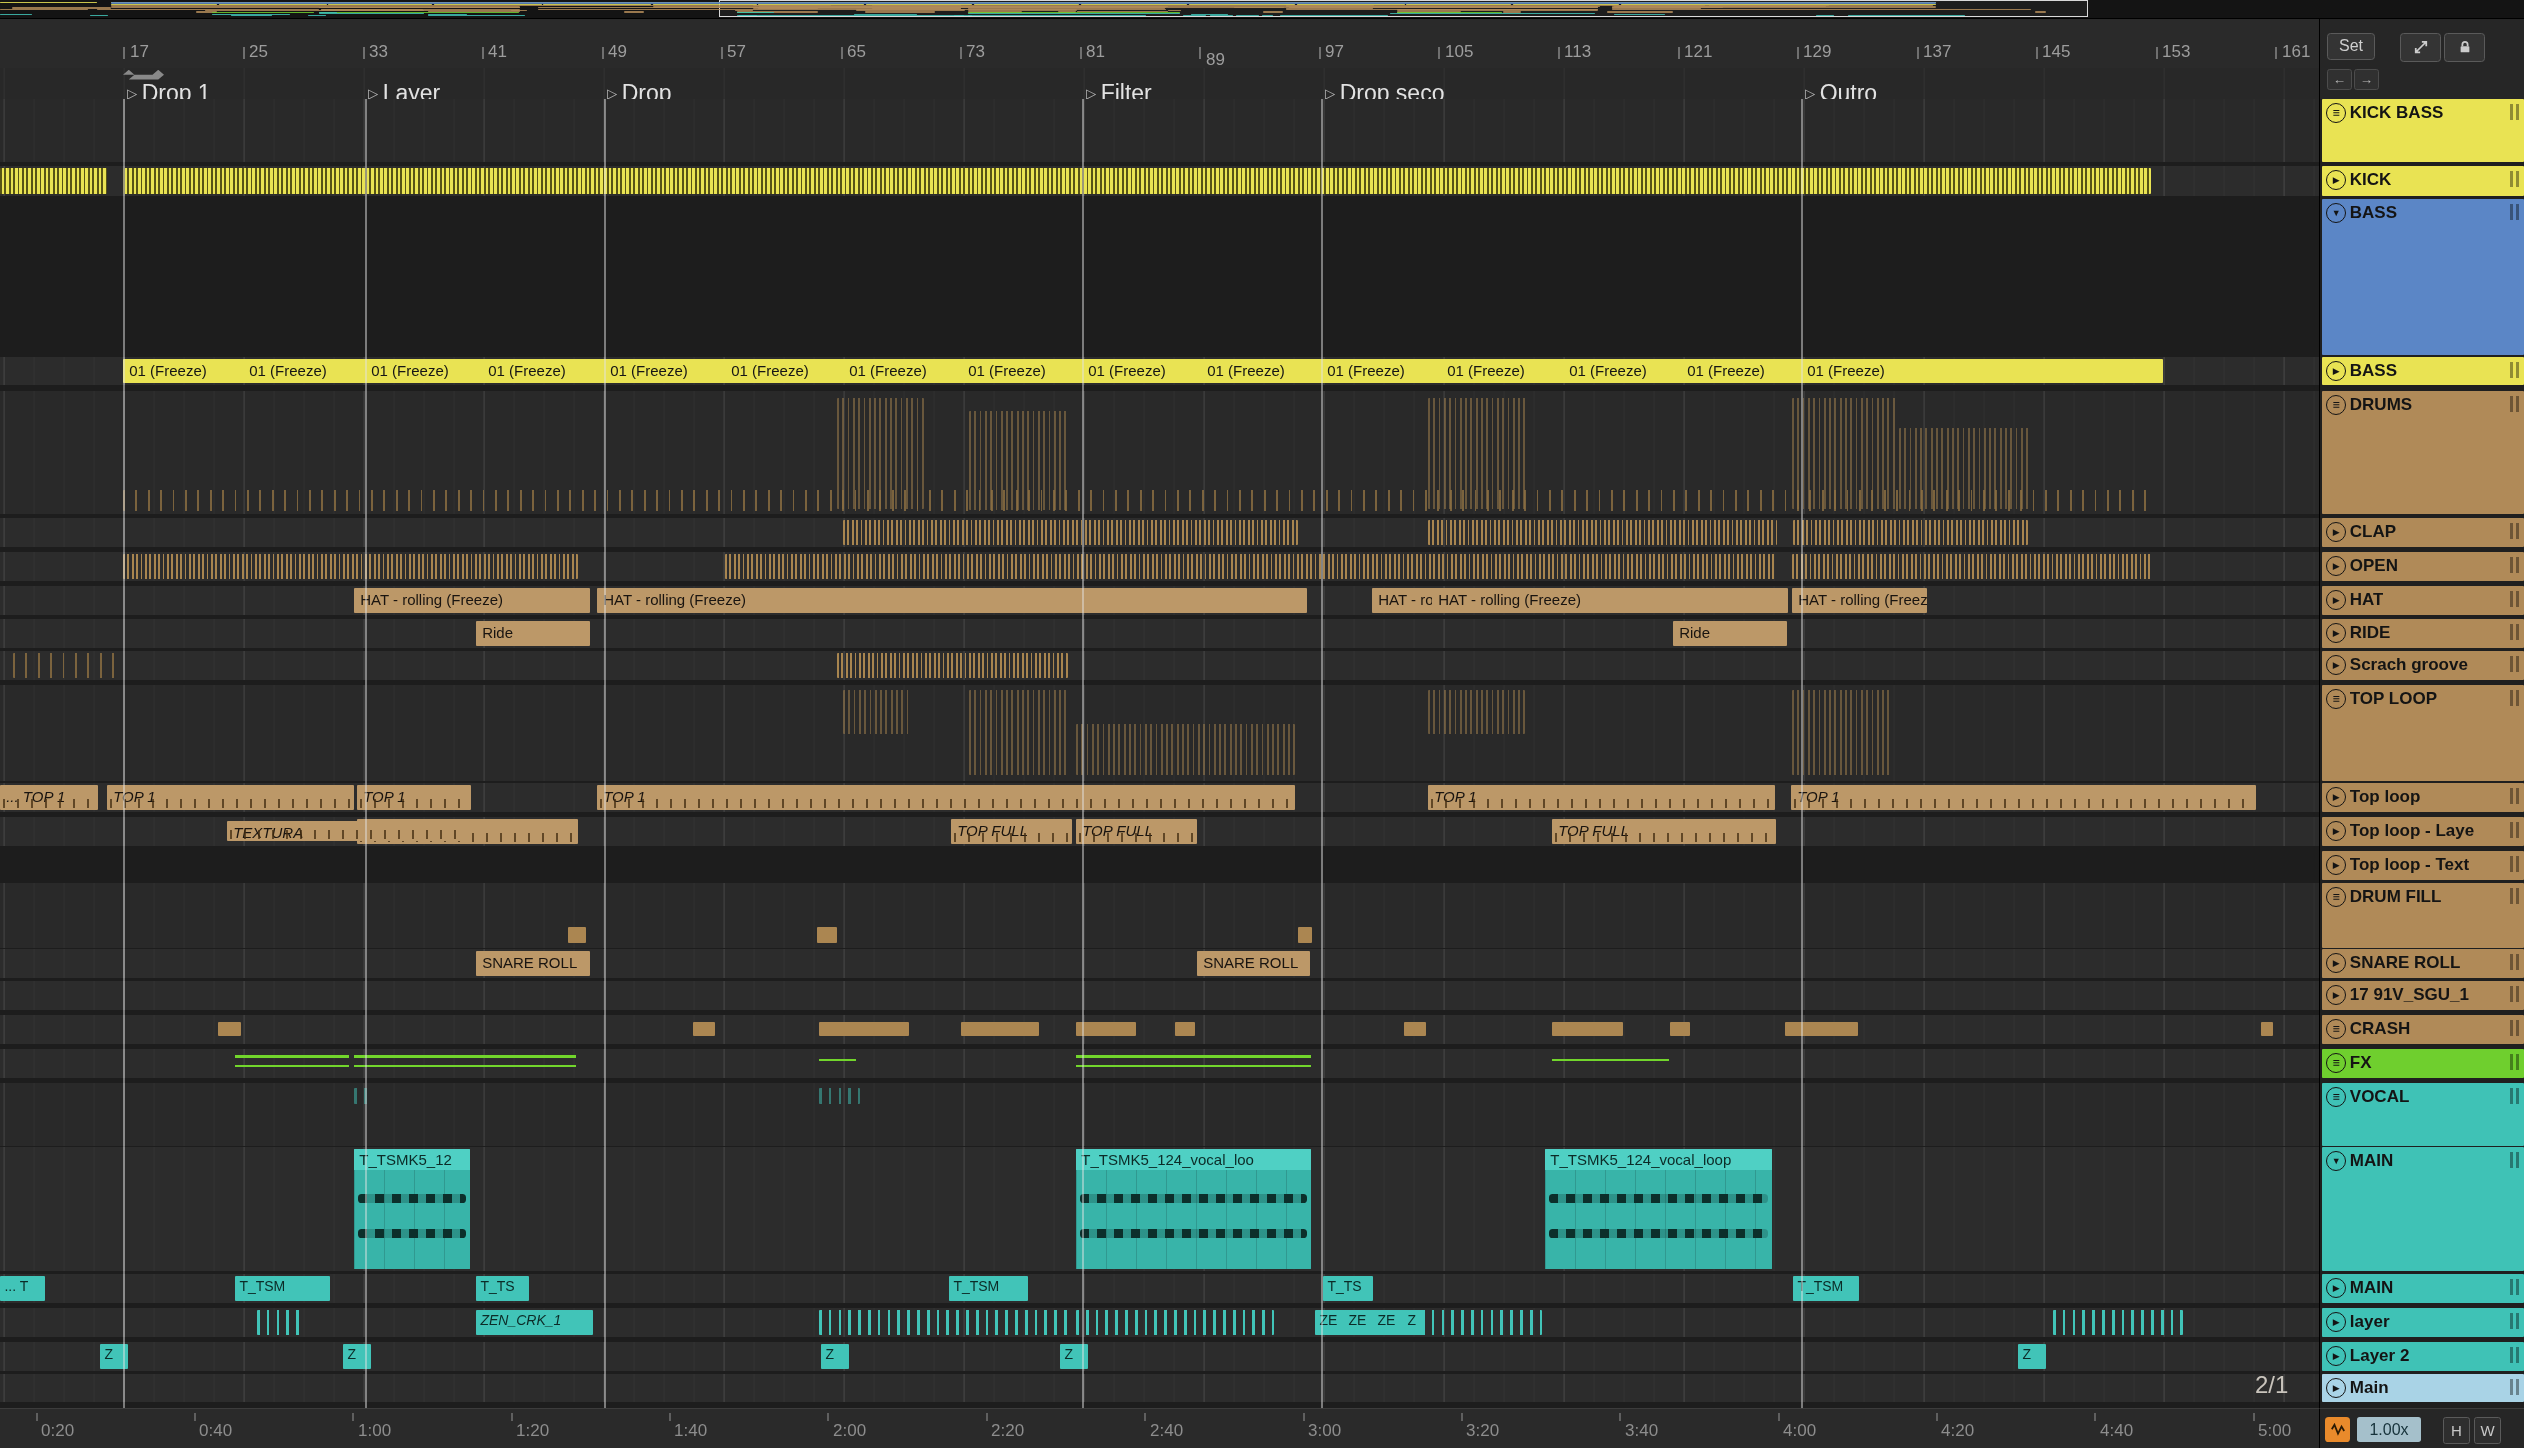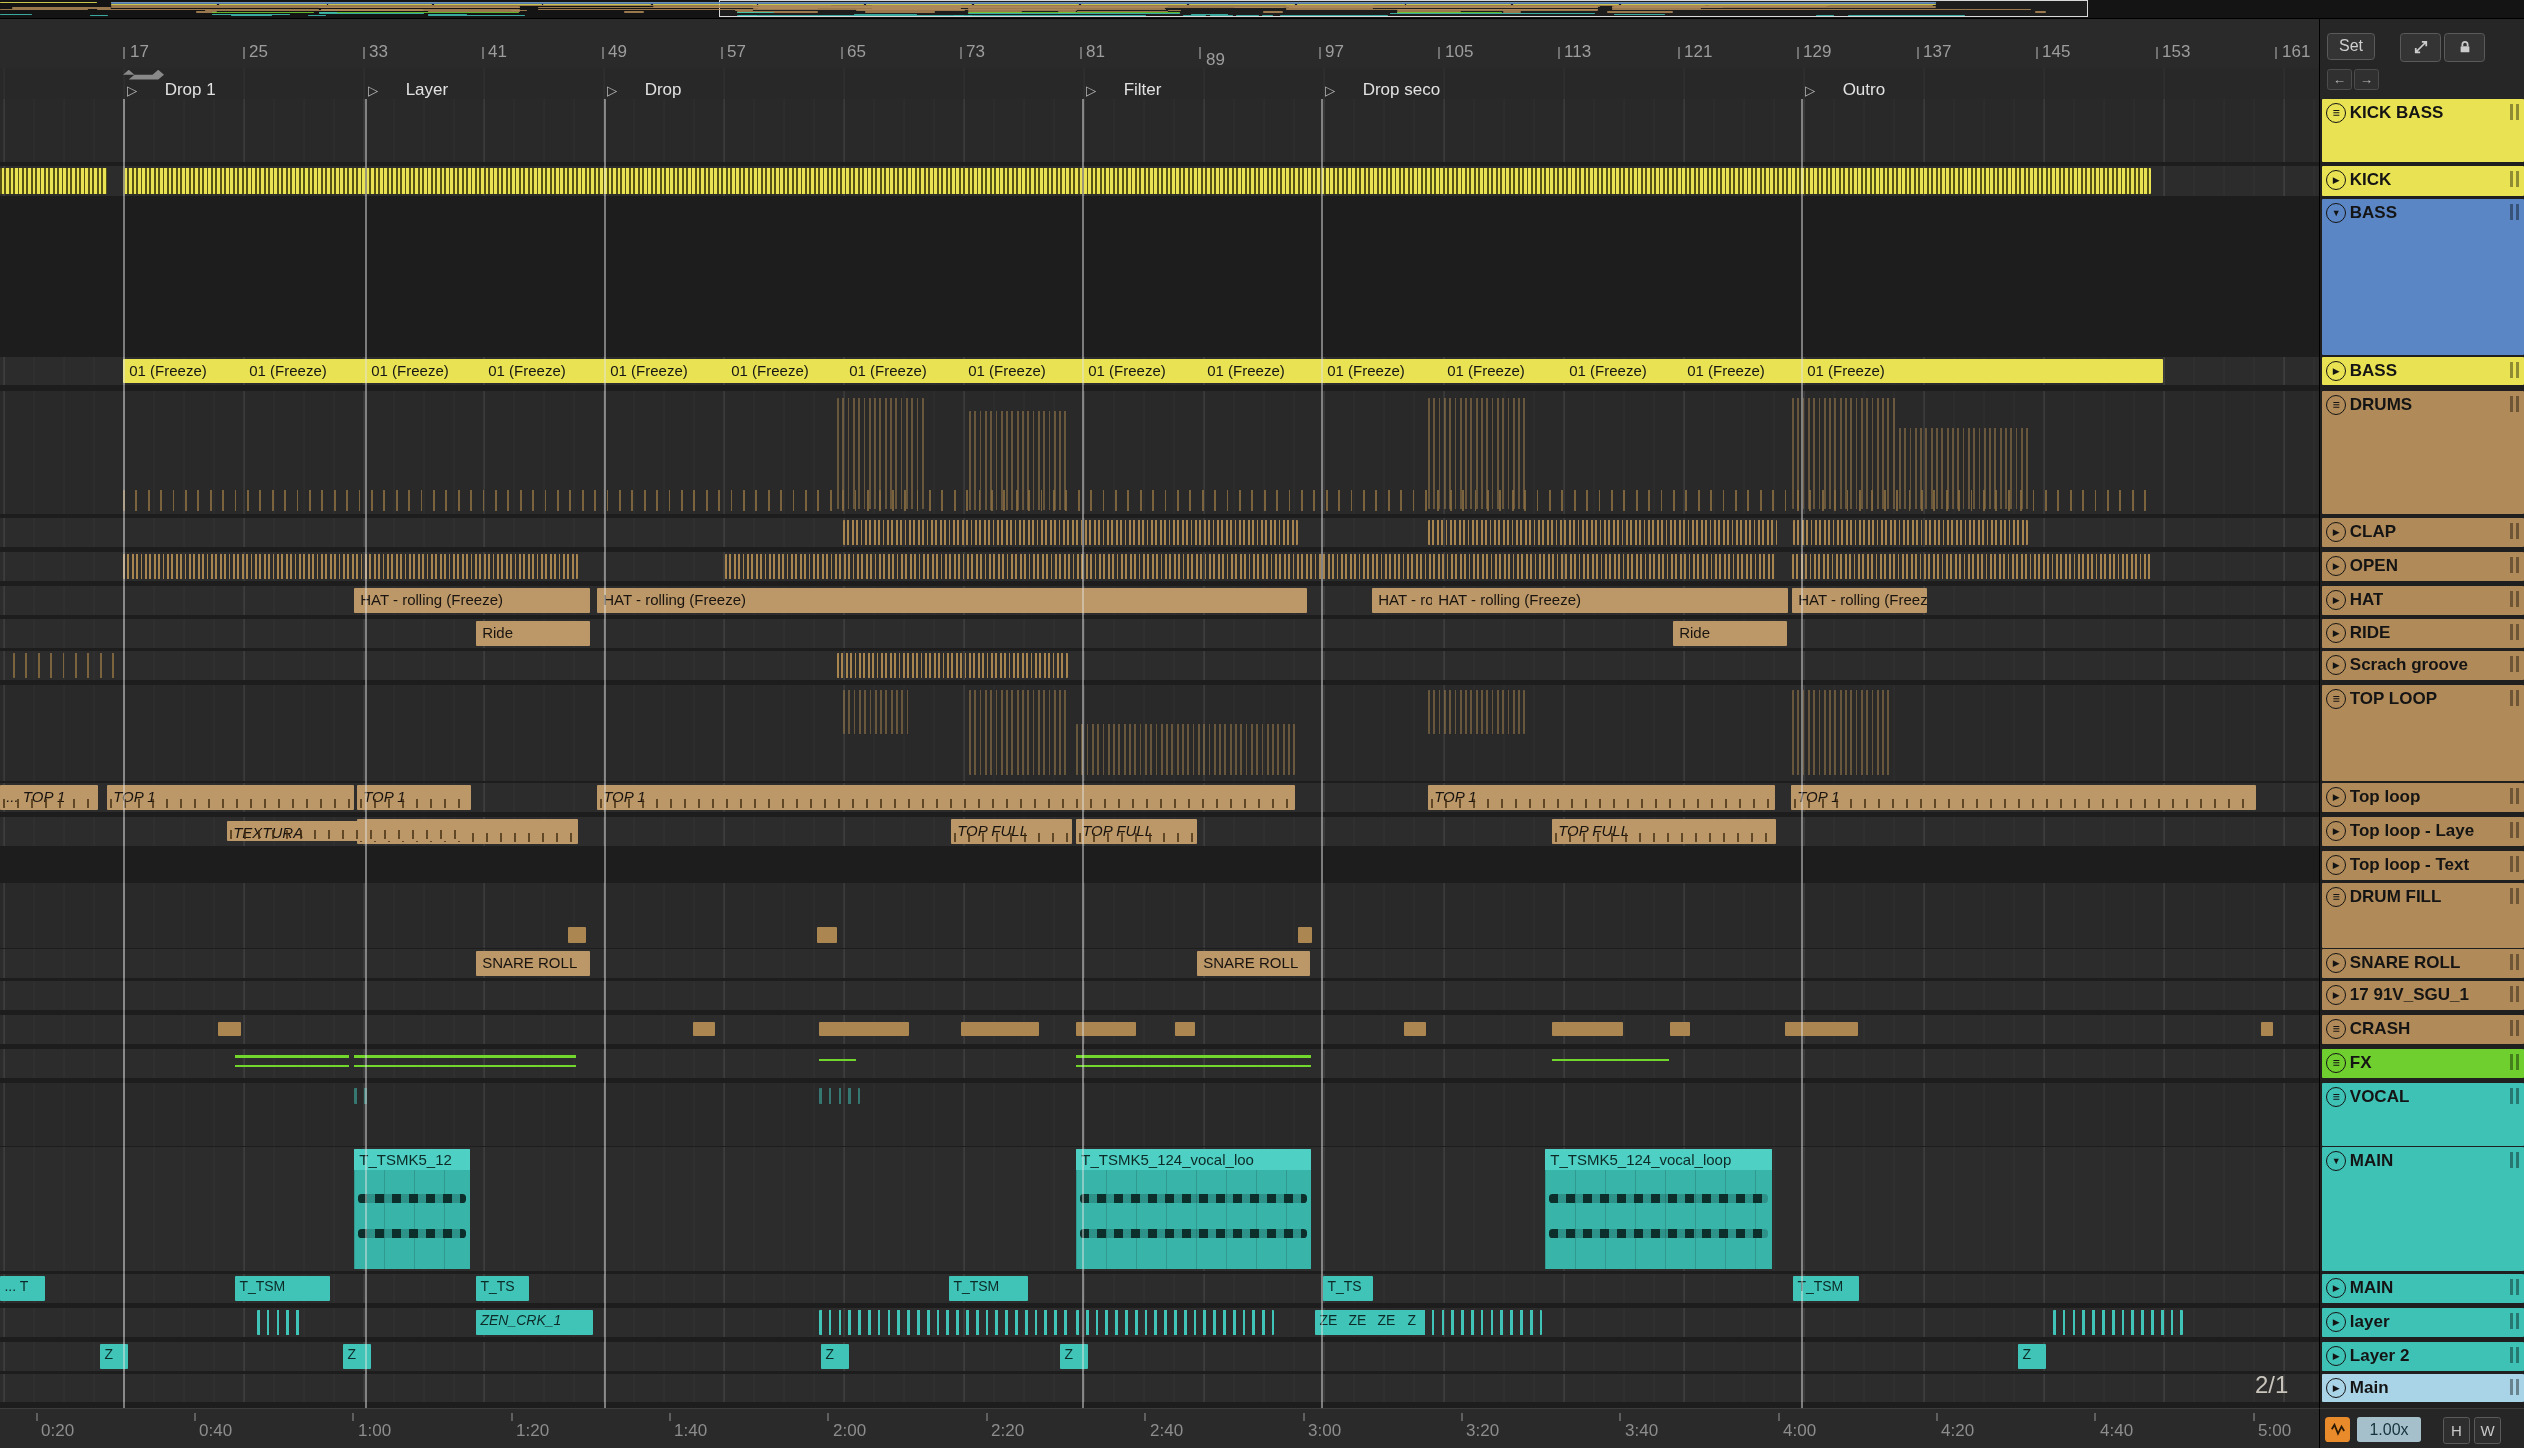--- a/index.html
+++ b/index.html
@@ -13,21 +13,21 @@
 
   
   #bar-ruler{position:absolute;left:0;top:18.6px;width:2319px;height:50px;background:#2a2a2a;border-bottom:0.9px solid #222;}
   .bar-tick{position:absolute;top:28px;width:1.8px;height:12.4px;background:#6f6f6f;}
   .bar-num{position:absolute;top:23px;font-size:17px;color:#9d9d9d;}
   #locator-row{position:absolute;left:0;top:68px;width:2319px;height:31px;background:#282828;border-bottom:0.9px solid #141414;
      background-image:linear-gradient(90deg,rgba(255,255,255,0.05) 0 0.9px,rgba(255,255,255,0) 0.9px);
      background-size:120px 100%;background-position:3.6px 0;}
   .loc-flag{position:absolute;top:12.4px;display:flex;align-items:center;gap:4.4px;}
   .loc-flag .tri{color:#b5b5b5;font-size:13.3px;line-height:1;}
-  .loc-flag .txt{color:#e2e2e2;font-size:17px;white-space:nowrap;margin-left:23px;}
+  .loc-flag .txt{color:#e2e2e2;font-size:23px;white-space:nowrap;}
   #loop-brace{position:absolute;left:123px;top:1.8px;width:41px;height:9.8px;background:#9a9a9a;opacity:.85;
      clip-path:polygon(0 50%,14% 0,86% 0,100% 50%,86% 100%,14% 100%,28% 50%,72% 50%,86% 0,14% 0,28% 50%);}
 
   
   #top-right{position:absolute;left:2319px;top:18.6px;width:206px;height:81px;background:#262626;border-left:0.9px solid #000;}
   #set-btn{position:absolute;left:7px;top:14px;width:48px;height:27px;background:#343434;border:0.9px solid #5a5a5a;
      border-radius:3.6px;color:#cfcfcf;font-size:16px;font-family:inherit;}
   .icon-btn{position:absolute;top:14px;width:39px;height:27px;background:#343434;border:0.9px solid #5a5a5a;border-radius:3.6px;
      display:flex;align-items:center;justify-content:center;}
   #follow-btn{left:80px;} #lock-btn{left:124px;}

